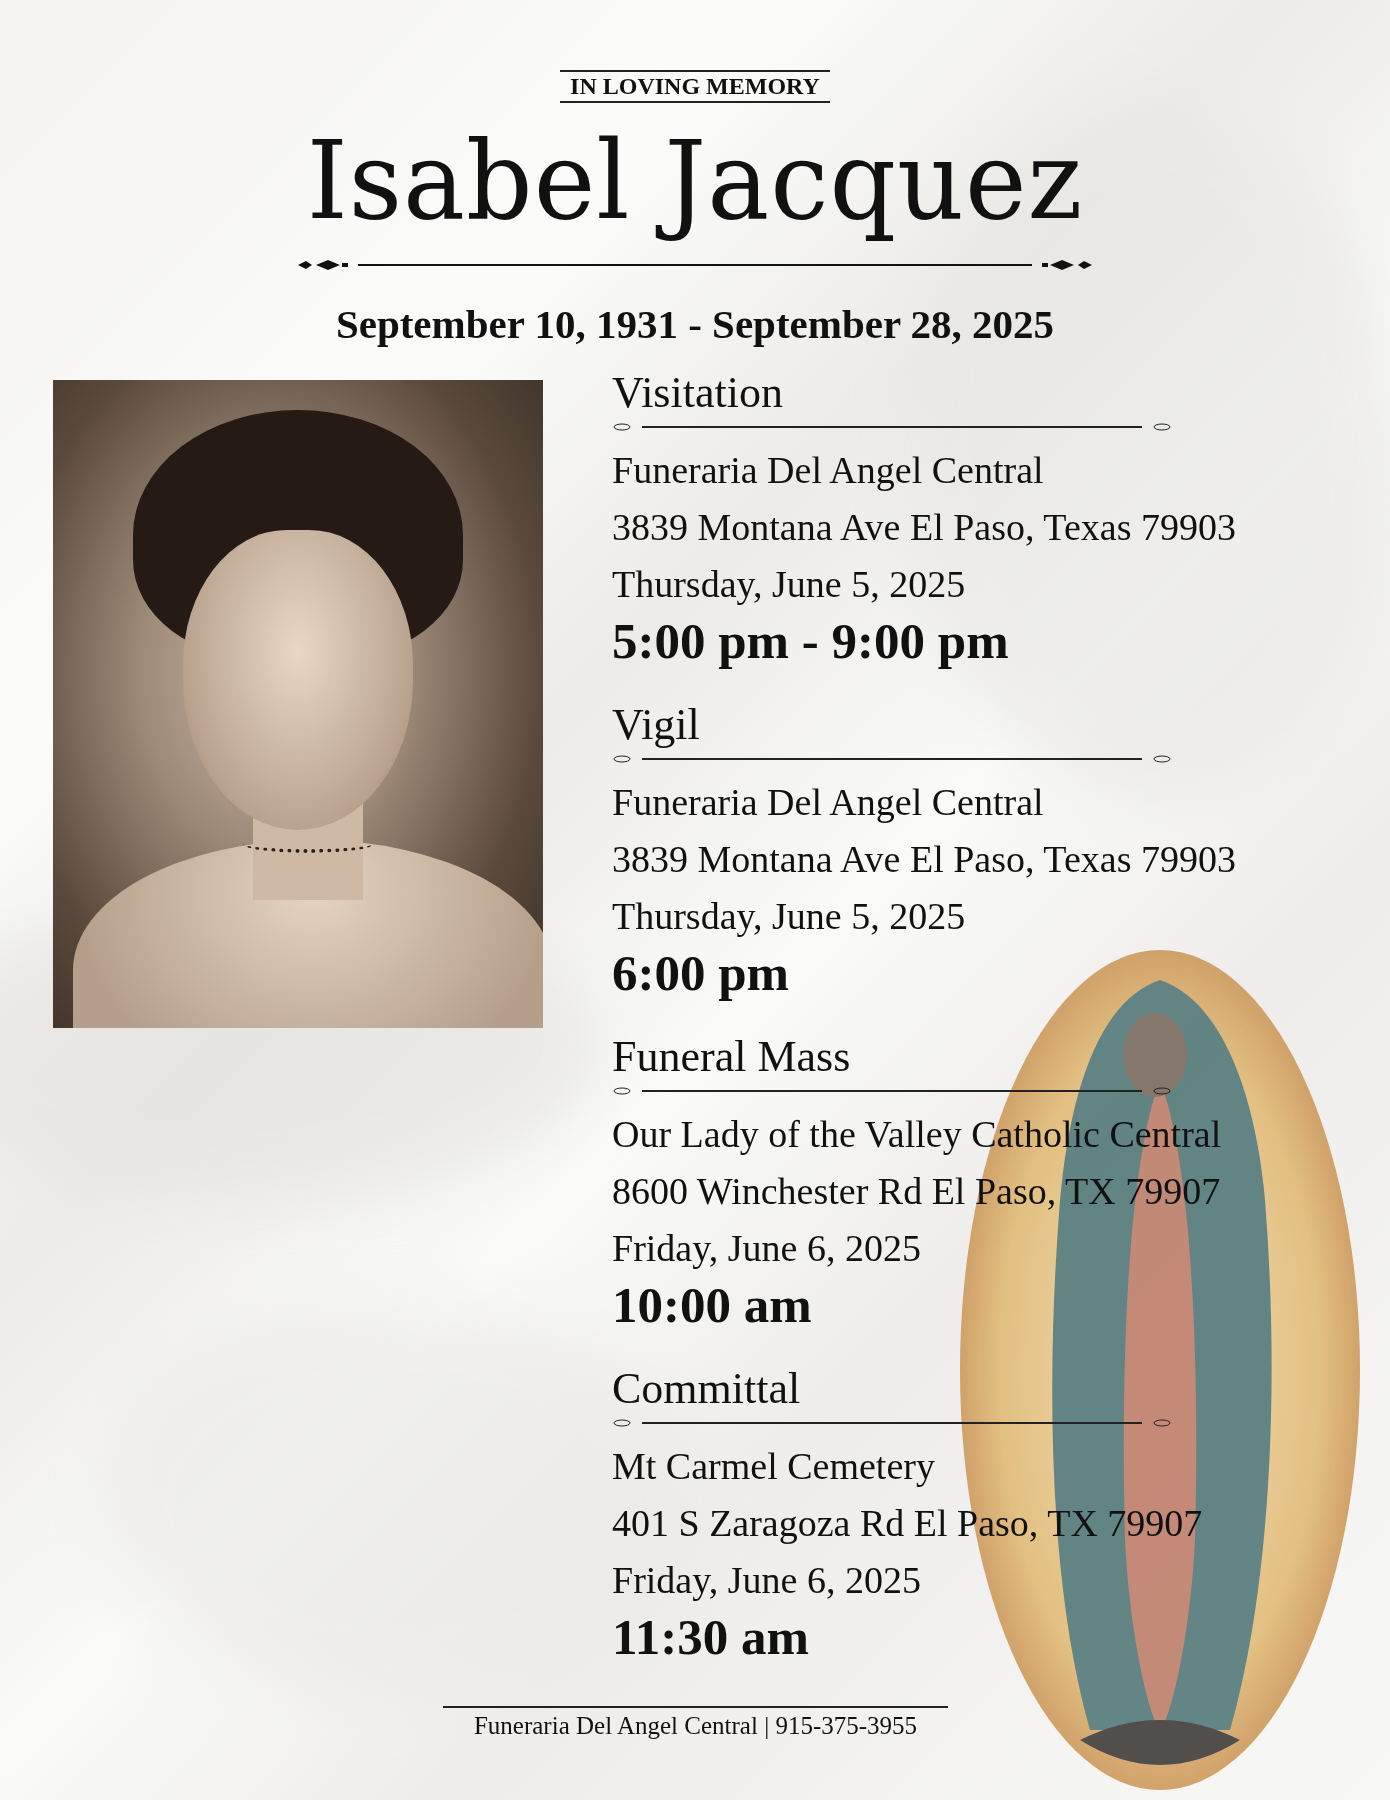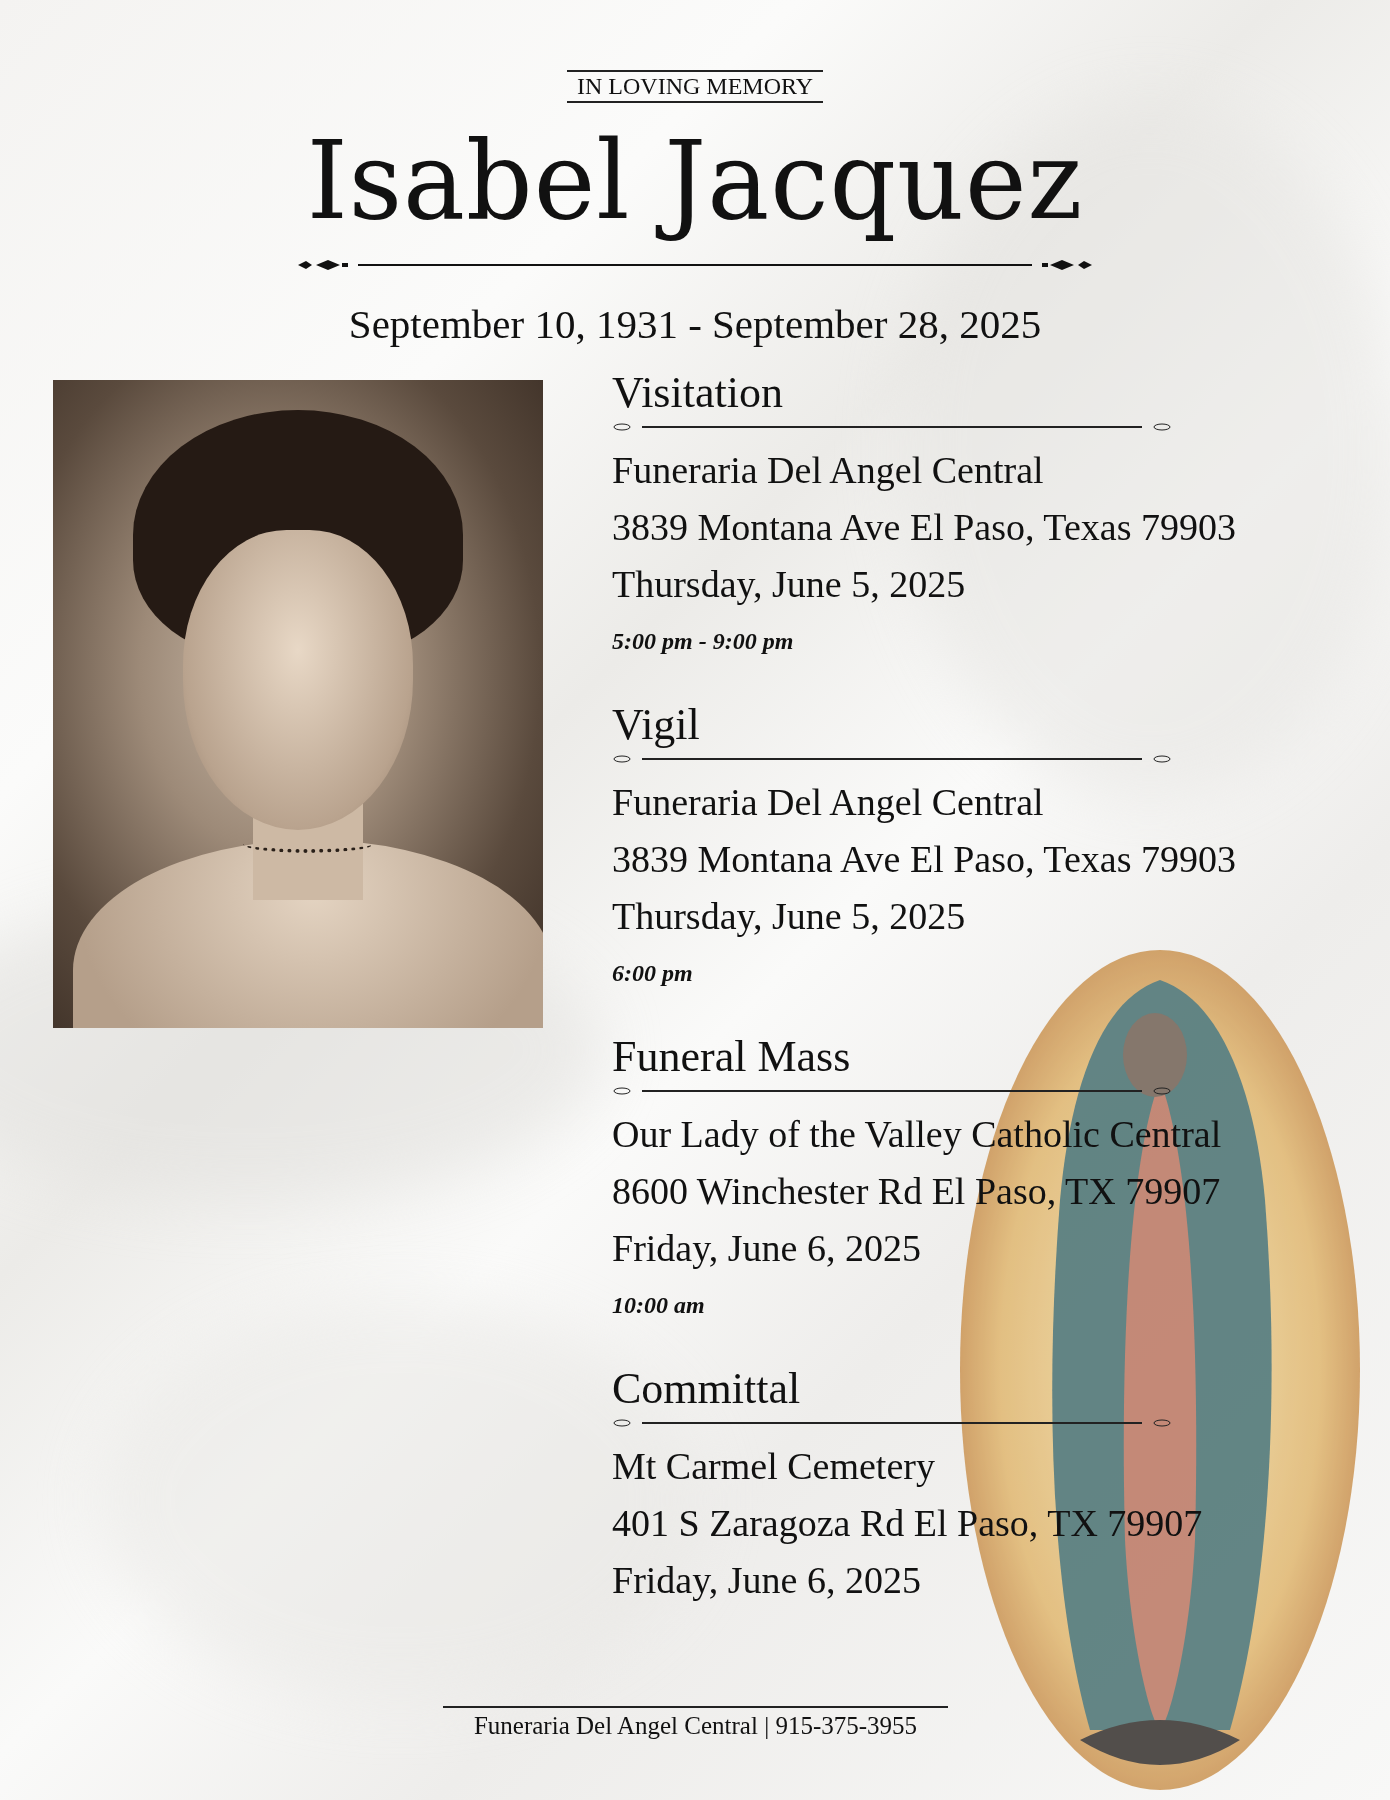--- a/index.html
+++ b/index.html
@@ -1,39 +1,39 @@
 <!DOCTYPE html>
 <html><head>
 <meta charset="utf-8">
 <style>
   html,body{margin:0;padding:0;}
   body{width:1390px;height:1800px;position:relative;overflow:hidden;
     background:linear-gradient(135deg,#f4f3f1 0%,#fbfbfa 25%,#ecebe8 40%,#fafaf9 55%,#eeedeb 70%,#f8f8f7 100%);
     font-family:"Liberation Serif",serif;color:#111;}
   .fold{position:absolute;border-radius:50%;filter:blur(30px);opacity:.55;}
-  .hdr{position:absolute;left:0;width:1390px;text-align:center;}
+  .hdr{position:absolute;left:0;width:1390px;text-align:center;font-weight:bold;}
   .ilm{top:70px;}
   .ilm span{display:inline-block;font-size:24px;padding:2px 10px;border-top:2px solid #222;border-bottom:2px solid #222;line-height:1.05;}
   .name{top:128px;font-family:"DejaVu Serif",serif;font-size:104px;font-weight:300;letter-spacing:1px;line-height:1;transform:scaleY(1.05);}
   .name-rule{position:absolute;top:258px;left:298px;width:794px;height:14px;}
   .dates{top:300px;font-size:41px;}
   .photo{position:absolute;left:53px;top:380px;width:490px;height:648px;
     background:radial-gradient(ellipse at 45% 45%,#c9b9a8 0%,#9d8a78 35%,#5a4a3d 70%,#3a2d24 100%);overflow:hidden;}
   .photo .hair{position:absolute;left:80px;top:30px;width:330px;height:250px;border-radius:50% 50% 40% 40%;background:#251a14;}
   .photo .face{position:absolute;left:130px;top:150px;width:230px;height:300px;border-radius:45% 45% 50% 50%;background:radial-gradient(ellipse at 50% 40%,#e8d8c6,#b9a38e 70%,#8c7664);}
   .photo .shoulders{position:absolute;left:20px;top:460px;width:480px;height:260px;border-radius:50% 50% 0 0;background:radial-gradient(ellipse at 50% 20%,#e4d4c2,#b59f8a 70%);}
   .photo .neck{position:absolute;left:200px;top:400px;width:110px;height:120px;background:#cdb9a4;}
   .photo .choker{position:absolute;left:190px;top:455px;width:130px;height:14px;border-bottom:4px dotted #2a2019;border-radius:0 0 50% 50%;}
   .virgin{position:absolute;left:950px;top:940px;width:420px;height:860px;opacity:.8;}
   .events{position:absolute;left:612px;top:368px;width:720px;}
   .event{height:332px;position:relative;}
   .ev-title{font-size:44px;line-height:50px;margin:0;}
   .ev-rule{width:560px;height:10px;margin:4px 0 10px 0;display:block;}
   .ev-line{font-size:38px;line-height:57px;white-space:nowrap;}
-  .ev-time{font-size:24px;line-height:57px;font-weight:bold;font-style:italic;}
+  .ev-time{font-size:51px;line-height:57px;font-weight:bold;}
   .footer{position:absolute;left:443px;top:1706px;width:505px;border-top:2px solid #222;text-align:center;font-size:25px;padding-top:4px;}
 </style>
 </head>
 <body>
 
 <div class="fold" style="left:-100px;top:900px;width:700px;height:300px;background:#e2e1de;"></div>
 <div class="fold" style="left:900px;top:100px;width:500px;height:700px;background:#e6e5e2;"></div>
 <div class="fold" style="left:100px;top:1300px;width:600px;height:400px;background:#e9e8e5;"></div>
 
 <div class="hdr ilm"><span>IN LOVING MEMORY</span></div>
@@ -108,16 +108,17 @@
   <div class="event">
     <div class="ev-title">Committal</div>
     <svg class="ev-rule" viewBox="0 0 560 10">
         <line x1="30" y1="5" x2="530" y2="5" stroke="#222" stroke-width="2"></line>
         <ellipse cx="10" cy="5" rx="8" ry="3" fill="none" stroke="#222"></ellipse>
         <ellipse cx="550" cy="5" rx="8" ry="3" fill="none" stroke="#222"></ellipse>
       </svg>
     <div class="ev-line">Mt Carmel Cemetery</div>
     <div class="ev-line">401 S Zaragoza Rd El Paso, TX 79907</div>
     <div class="ev-line">Friday, June 6, 2025</div>
+    <div class="ev-time">11:30 am</div>
   </div>
 </div>
 
 <div class="footer">Funeraria Del Angel Central | 915-375-3955</div>
 
 </body></html>

